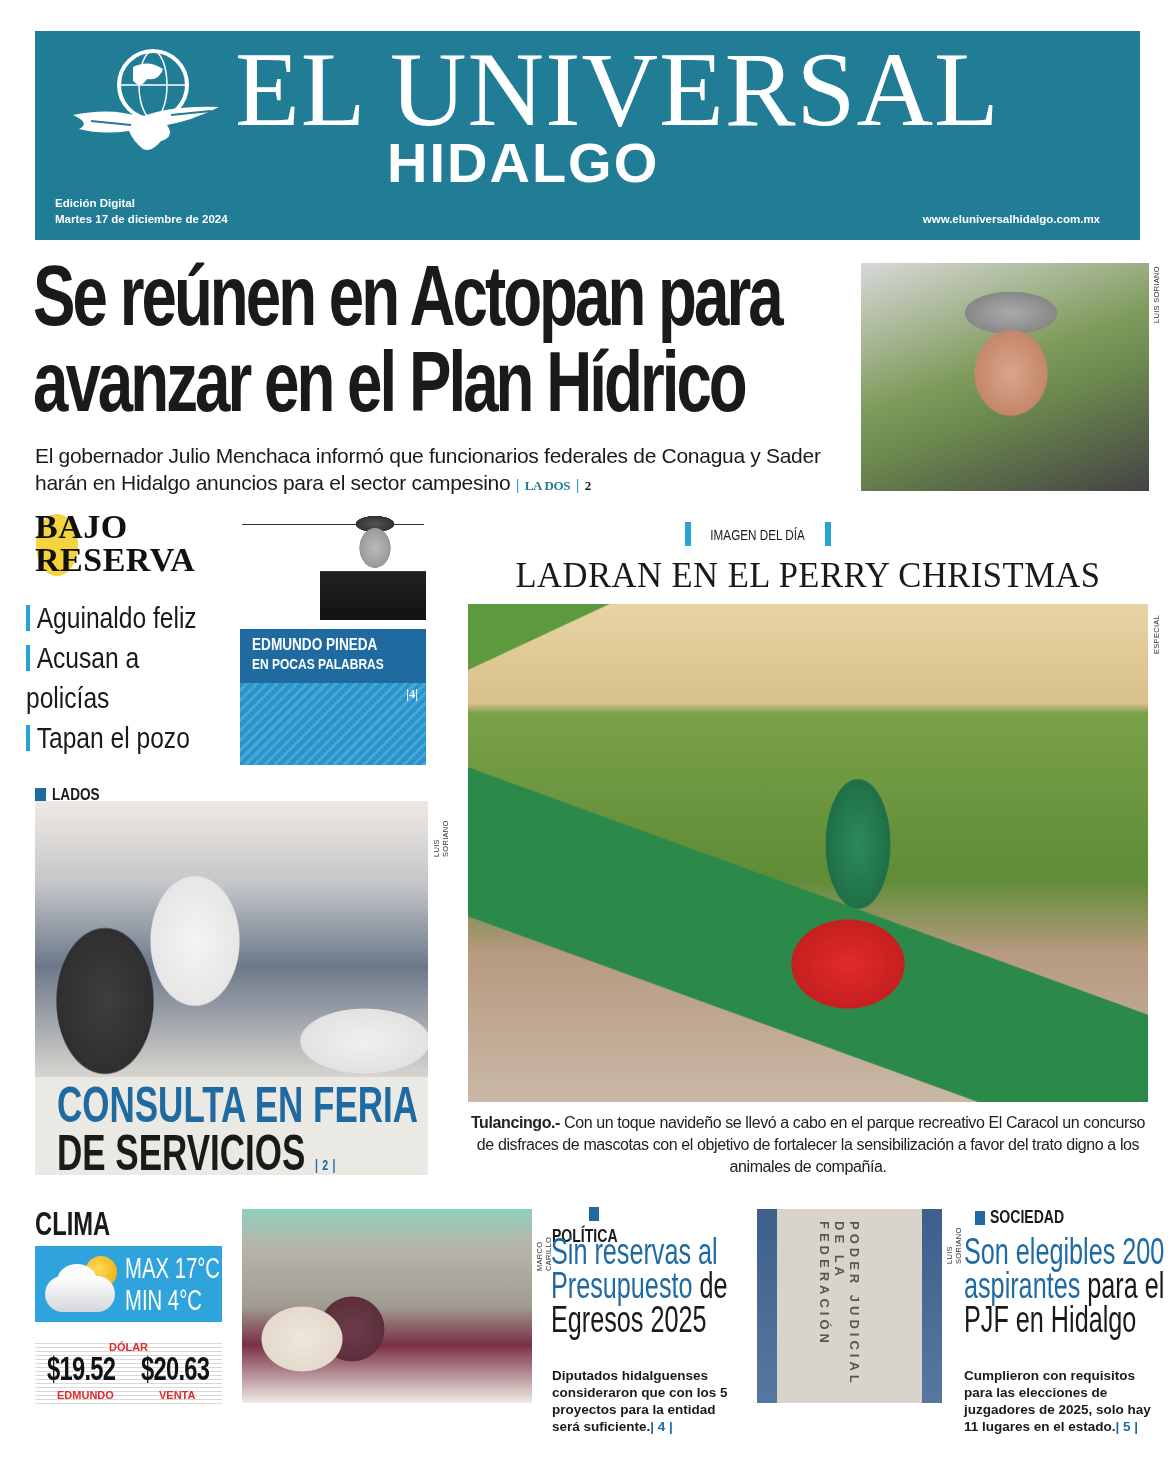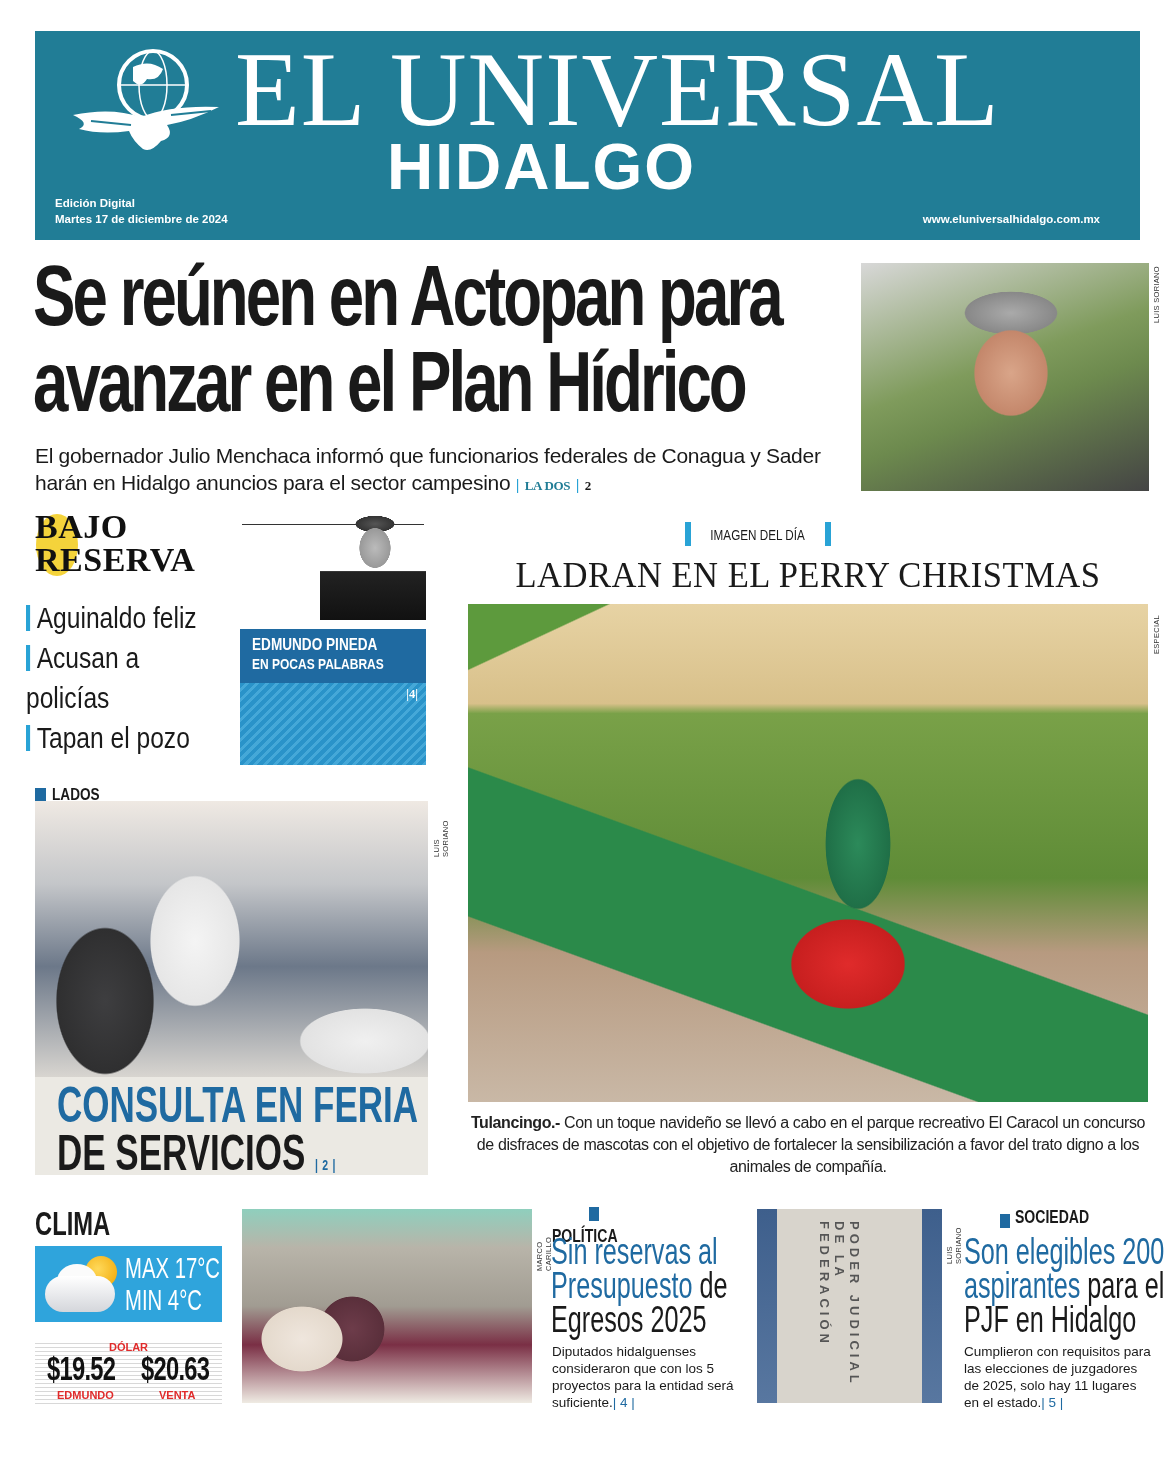--- a/index.html
+++ b/index.html
@@ -5,21 +5,21 @@
   * { box-sizing: border-box; margin: 0; padding: 0; }
   html, body { width: 1176px; height: 1462px; background: #fff; overflow: hidden; }
   body { position: relative; font-family: "Liberation Sans", sans-serif; color: #1a1a1a; }
 
   .abs { position: absolute; }
 
   
   .masthead { left: 35px; top: 31px; width: 1105px; height: 209px; background: #217d96; }
   .logo-eagle { left: 36px; top: 14px; width: 150px; height: 112px; }
   .mast-title { left: 200px; top: 6px; font-family: "Liberation Serif", "DejaVu Serif", serif; font-weight: normal; font-size: 106px; color: #fff; letter-spacing: 1px; line-height: 1; white-space: nowrap; }
-  .mast-sub { left: 352px; top: 104px; font-family: "Liberation Sans", sans-serif; font-weight: bold; font-size: 64px; color: #fff; letter-spacing: 2px; line-height: 1; }
+  .mast-sub { left: 352px; top: 104px; font-family: "Liberation Sans", sans-serif; font-weight: bold; font-size: 56px; color: #fff; letter-spacing: 2px; line-height: 1; }
   .mast-edition { left: 20px; top: 164px; font-size: 11.5px; font-weight: bold; color: #fff; line-height: 16px; }
   .mast-url { right: 40px; top: 182px; font-size: 11.5px; font-weight: bold; color: #fff; }
 
   
   .headline { left: 33px; top: 252px; width: 820px; font-family: "Liberation Sans Narrow", "Liberation Sans", sans-serif; font-weight: bold; font-size: 86px; line-height: 86px; letter-spacing: -4px; color: #1a1a1a; transform: scaleX(0.74); transform-origin: left top; width: 1110px; white-space: nowrap; }
   .deck { left: 35px; top: 442px; width: 820px; font-size: 21px; line-height: 27px; color: #1a1a1a; letter-spacing: -0.3px; }
   .deck .ref { font-family: "Liberation Serif", serif; font-weight: bold; color: #217d96; font-size: 13px; }
   .deck .sep { color: #29a3d6; font-size: 14px; }
   .deck .num { font-family: "Liberation Serif", serif; font-weight: bold; font-size: 13px; color: #1a1a1a; }
 
@@ -104,32 +104,32 @@
       radial-gradient(ellipse 40px 40px at 110px 120px, #6d3c4a 0%, #5a2f3b 80%, transparent 82%),
       linear-gradient(180deg, #8fcfbd 0%, #b8b4a9 20%, #a19c92 50%, #7a2f45 70%, #efebe3 100%); }
   .pol-credit { left: 535px; top: 1209px; height: 62px; }
   .section-head { display: flex; align-items: center; gap: 5px; }
   .section-head .sq { width: 10px; height: 14px; background: #1f6aa1; }
   .section-head .txt { font-weight: bold; font-size: 18px; transform: scaleX(0.78); transform-origin: left; white-space: nowrap; }
   .pol-head { left: 552px; top: 1207px; flex-direction: column; }
   .story-title { font-size: 36px; line-height: 34px; color: #1a1a1a; transform: scaleX(0.7); transform-origin: left; white-space: nowrap; }
   .story-title .hl { color: #1f6aa1; }
   .pol-title { left: 551px; top: 1235px; }
-  .story-deck { font-weight: normal; font-size: 13.5px; line-height: 17px; color: #1a1a1a; }
+  .story-deck { font-weight: bold; font-size: 13.5px; line-height: 17px; color: #1a1a1a; margin-top: 24px; }
   .story-deck .ref { color: #1f6aa1; }
   .pol-deck { left: 552px; top: 1343px; width: 190px; }
 
   
   .soc-photo { left: 757px; top: 1209px; width: 185px; height: 194px;
     background:
       linear-gradient(90deg, transparent 0 20px, #d8d4cc 20px 165px, transparent 165px),
       linear-gradient(180deg, #3e5f8c 0%, #5877a0 100%); }
   .soc-letters { left: 60px; top: 12px; font-family: "Liberation Sans", sans-serif; font-weight: bold; font-size: 13px; color: #555; writing-mode: vertical-rl; letter-spacing: 4px; }
   .soc-credit { left: 945px; top: 1209px; height: 55px; }
-  .soc-head { left: 1000px; top: 1207px; align-items: flex-end; }
+  .soc-head { left: 975px; top: 1207px; }
   .soc-title { left: 964px; top: 1235px; }
   .soc-deck { left: 964px; top: 1343px; width: 190px; }
 </style>
 </head>
 <body>
 
 <div class="abs masthead">
   <div class="abs logo-eagle">
     <svg width="150" height="112" viewBox="0 0 150 112">
       <circle cx="82" cy="40" r="34" fill="none" stroke="#fff" stroke-width="4"></circle>

